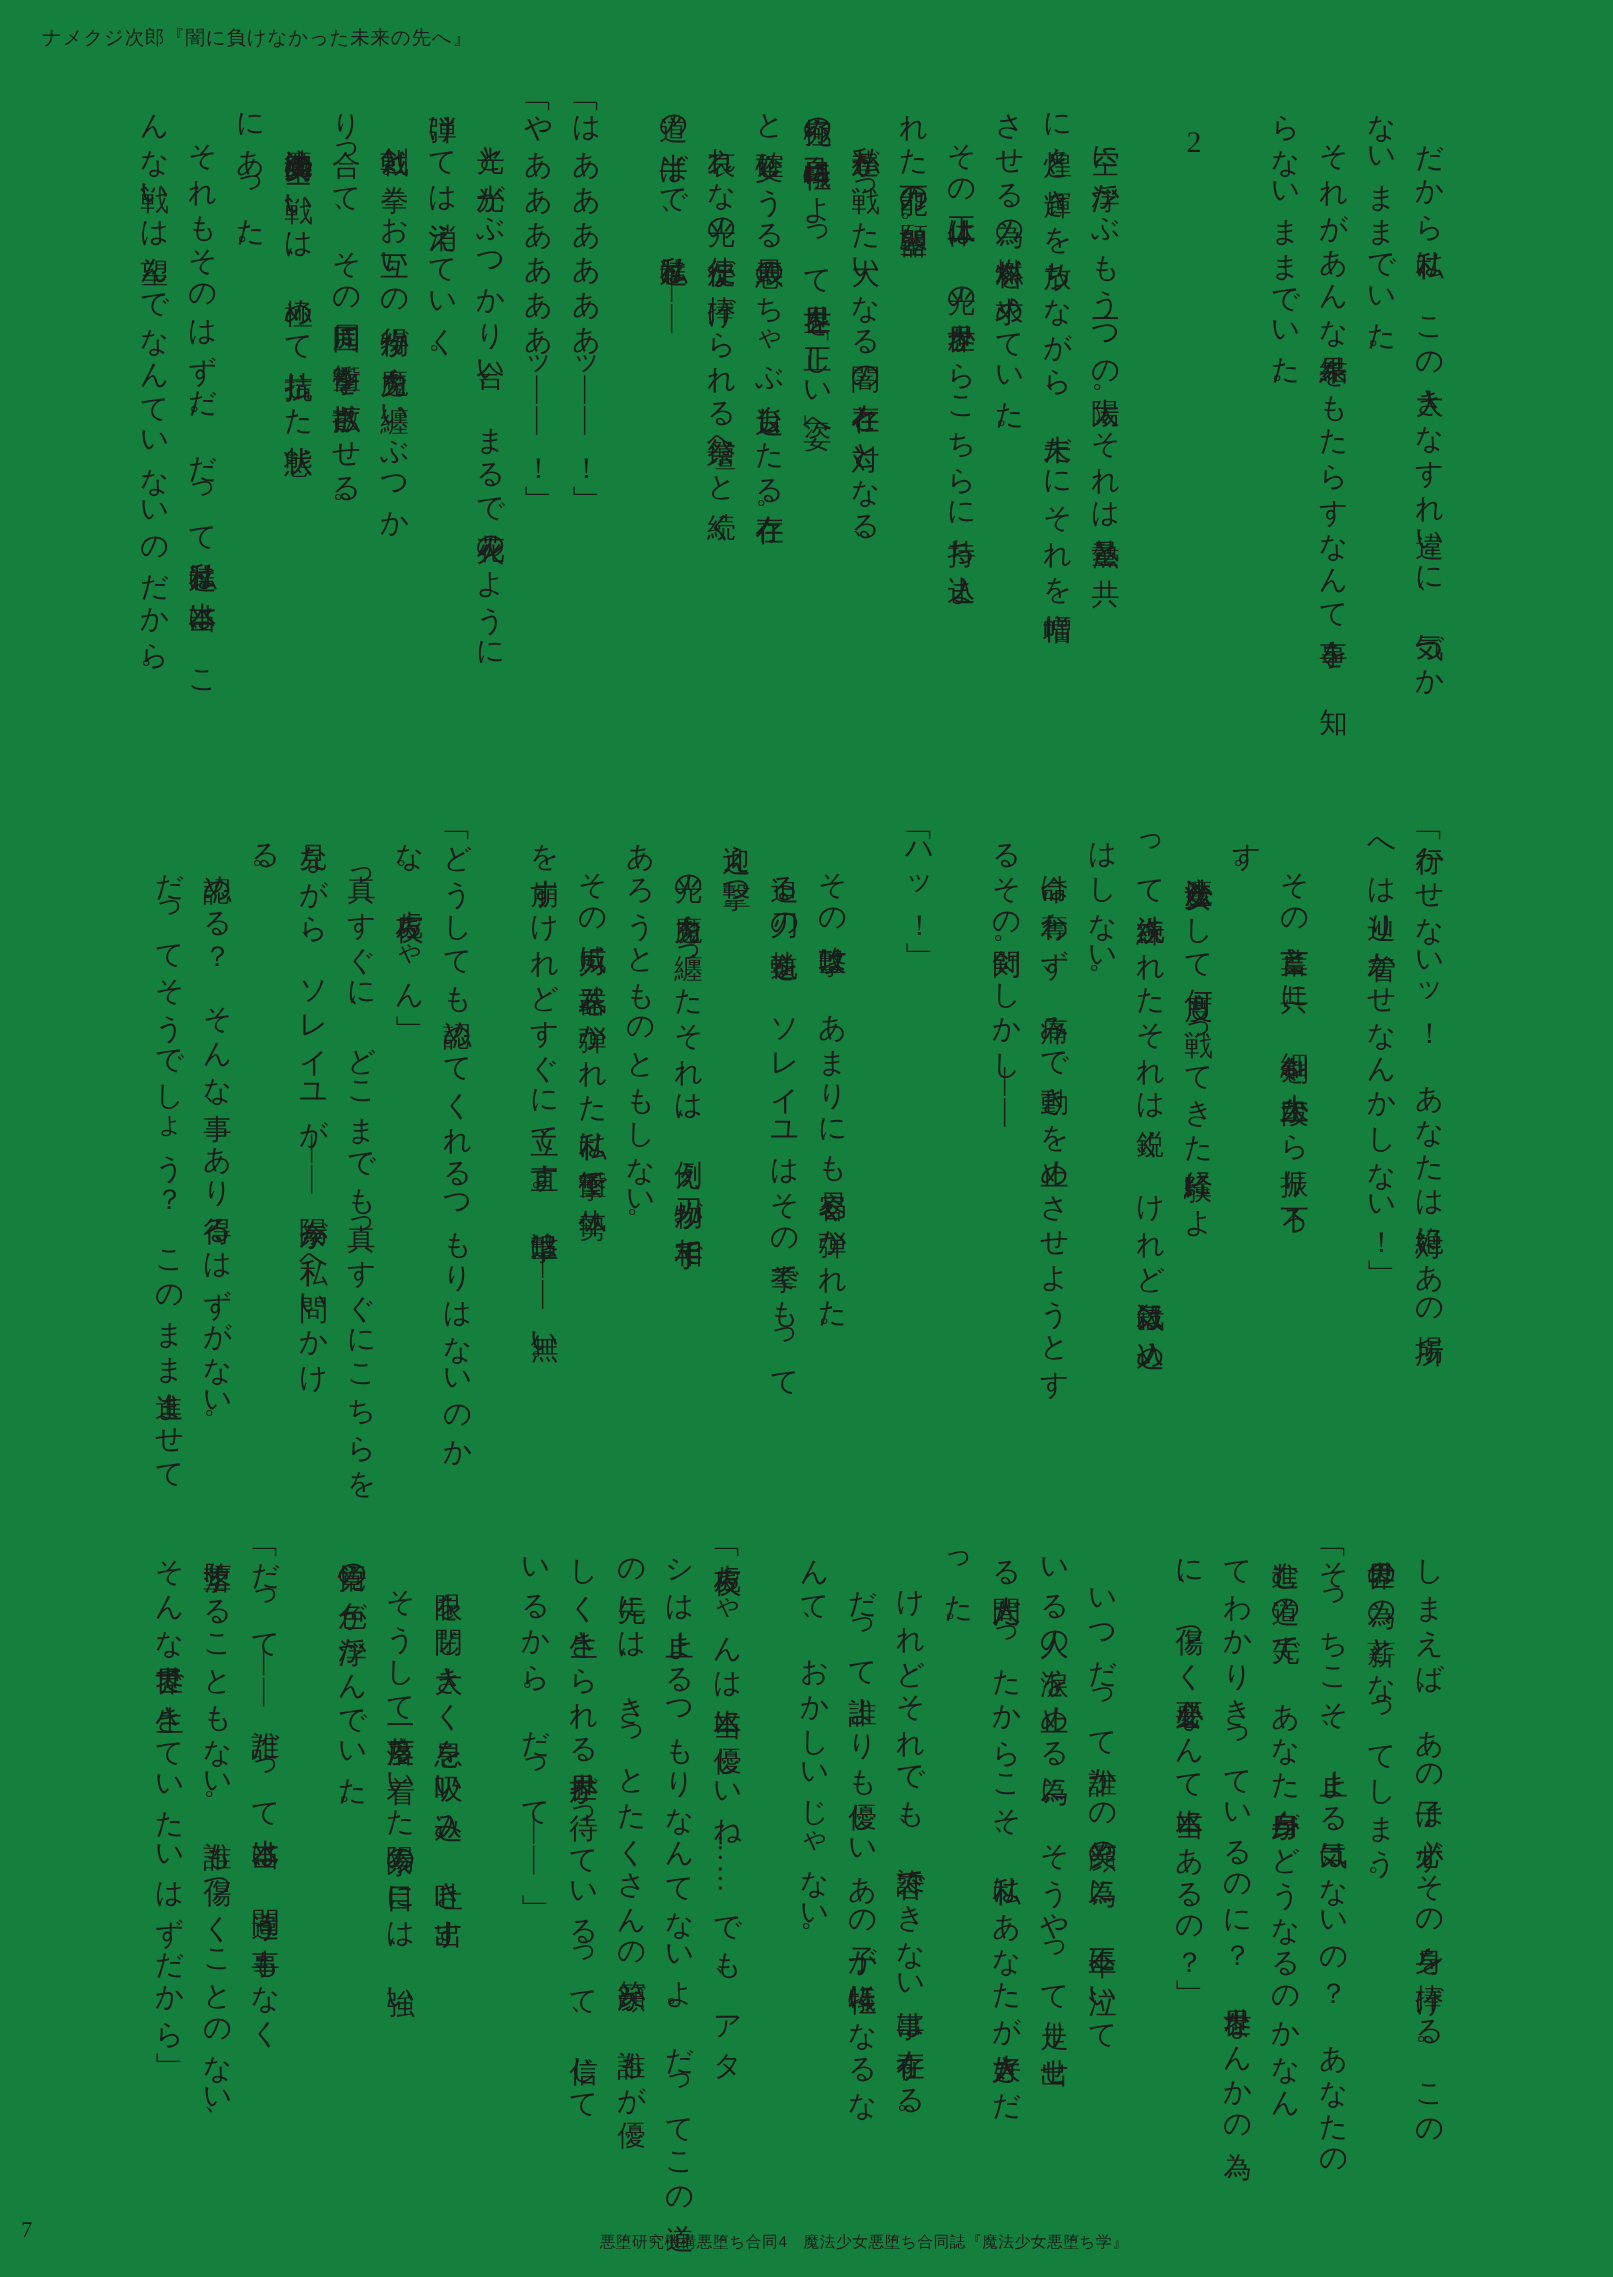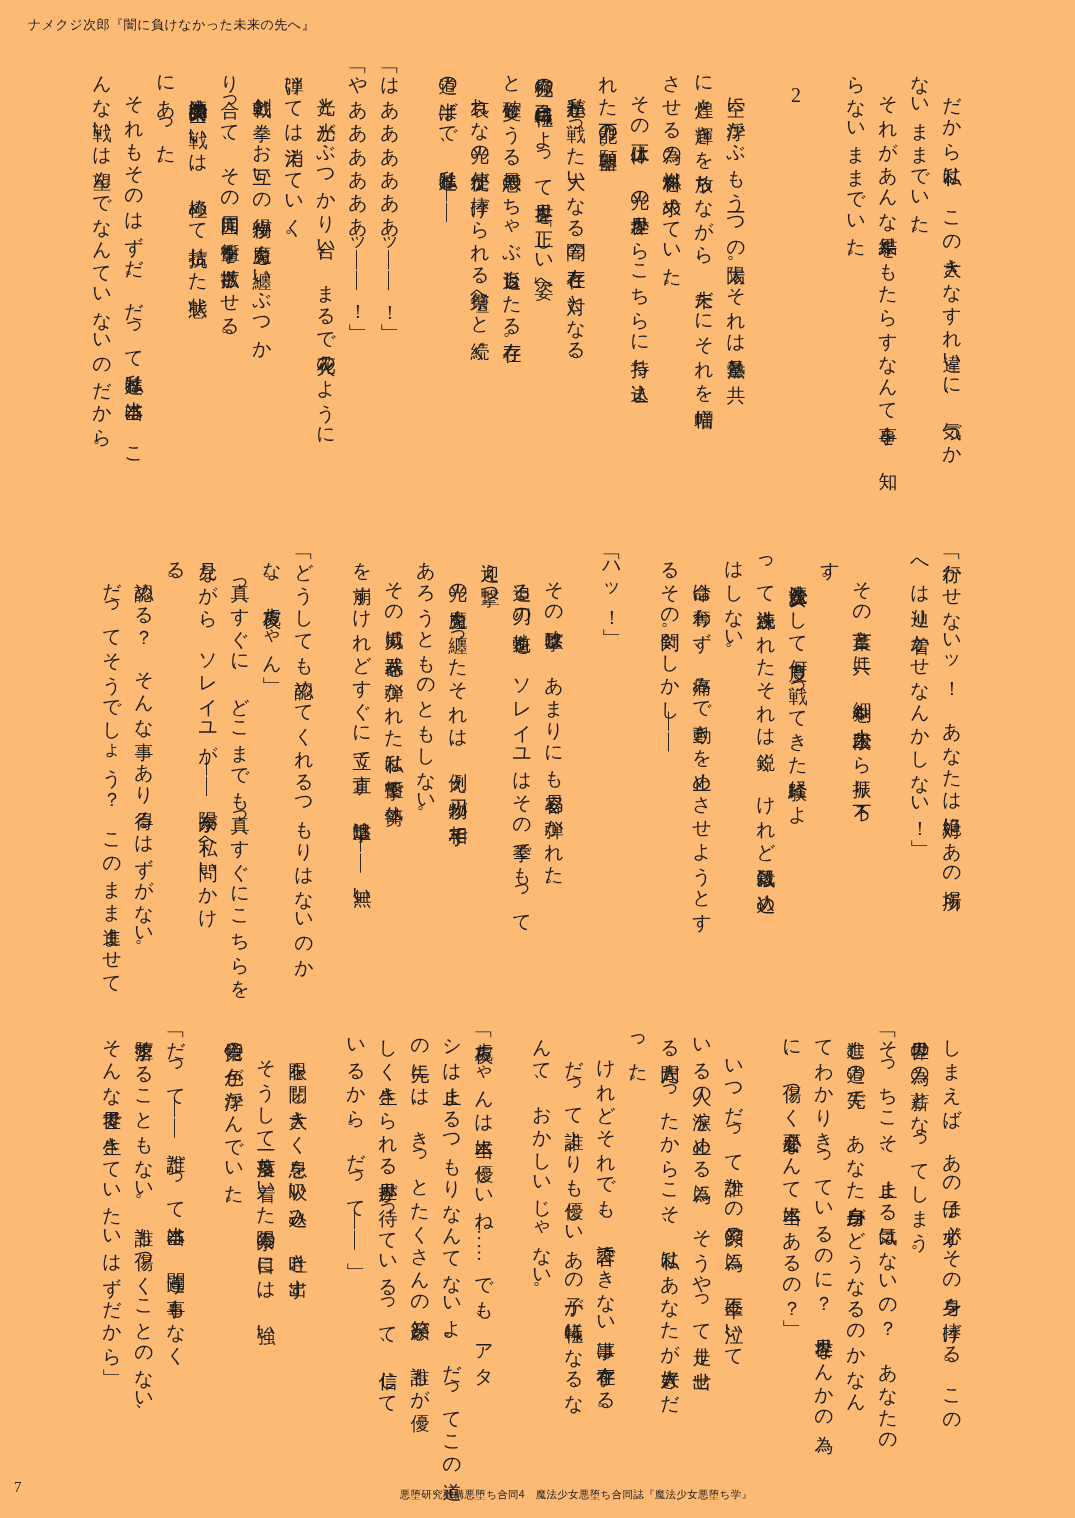--- a/index.html
+++ b/index.html
@@ -1,20 +1,20 @@
 <!DOCTYPE html>
 <html><head>
 <meta charset="utf-8">
 <style>
   html, body { margin: 0; padding: 0; background: #e8e8e8; }
   .page {
     position: relative;
     width: 1075px;
     height: 1518px;
-    background: #fdba74;
+    background: #15803d;
     overflow: hidden;
     font-family: "Liberation Serif", "DejaVu Serif", serif;
     color: #1c1c1c;
   }
   .header {
     position: absolute;
     left: 28px;
     top: 16px;
     font-family: "Liberation Sans", "DejaVu Sans", sans-serif;
     font-size: 13px;

